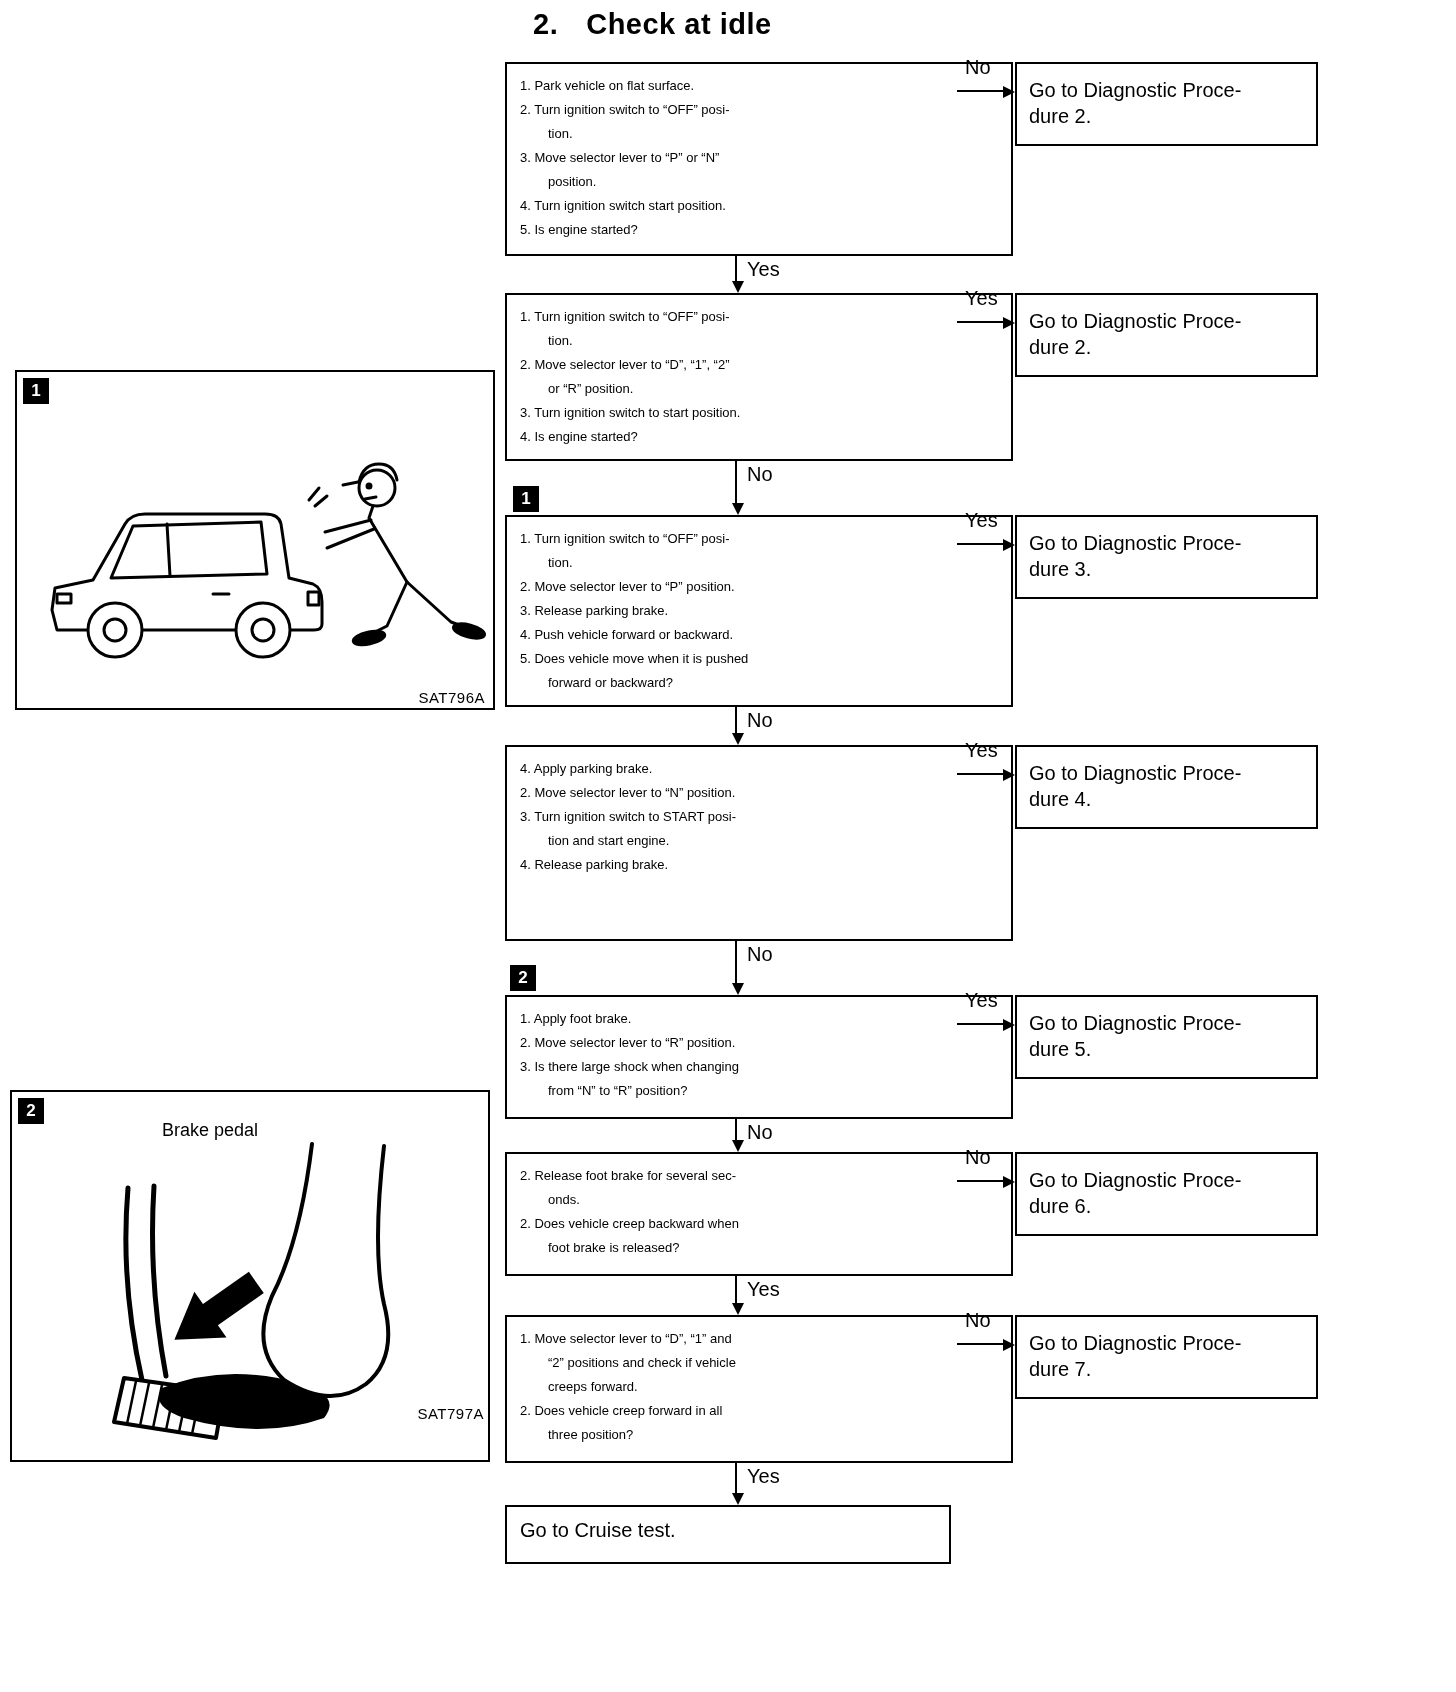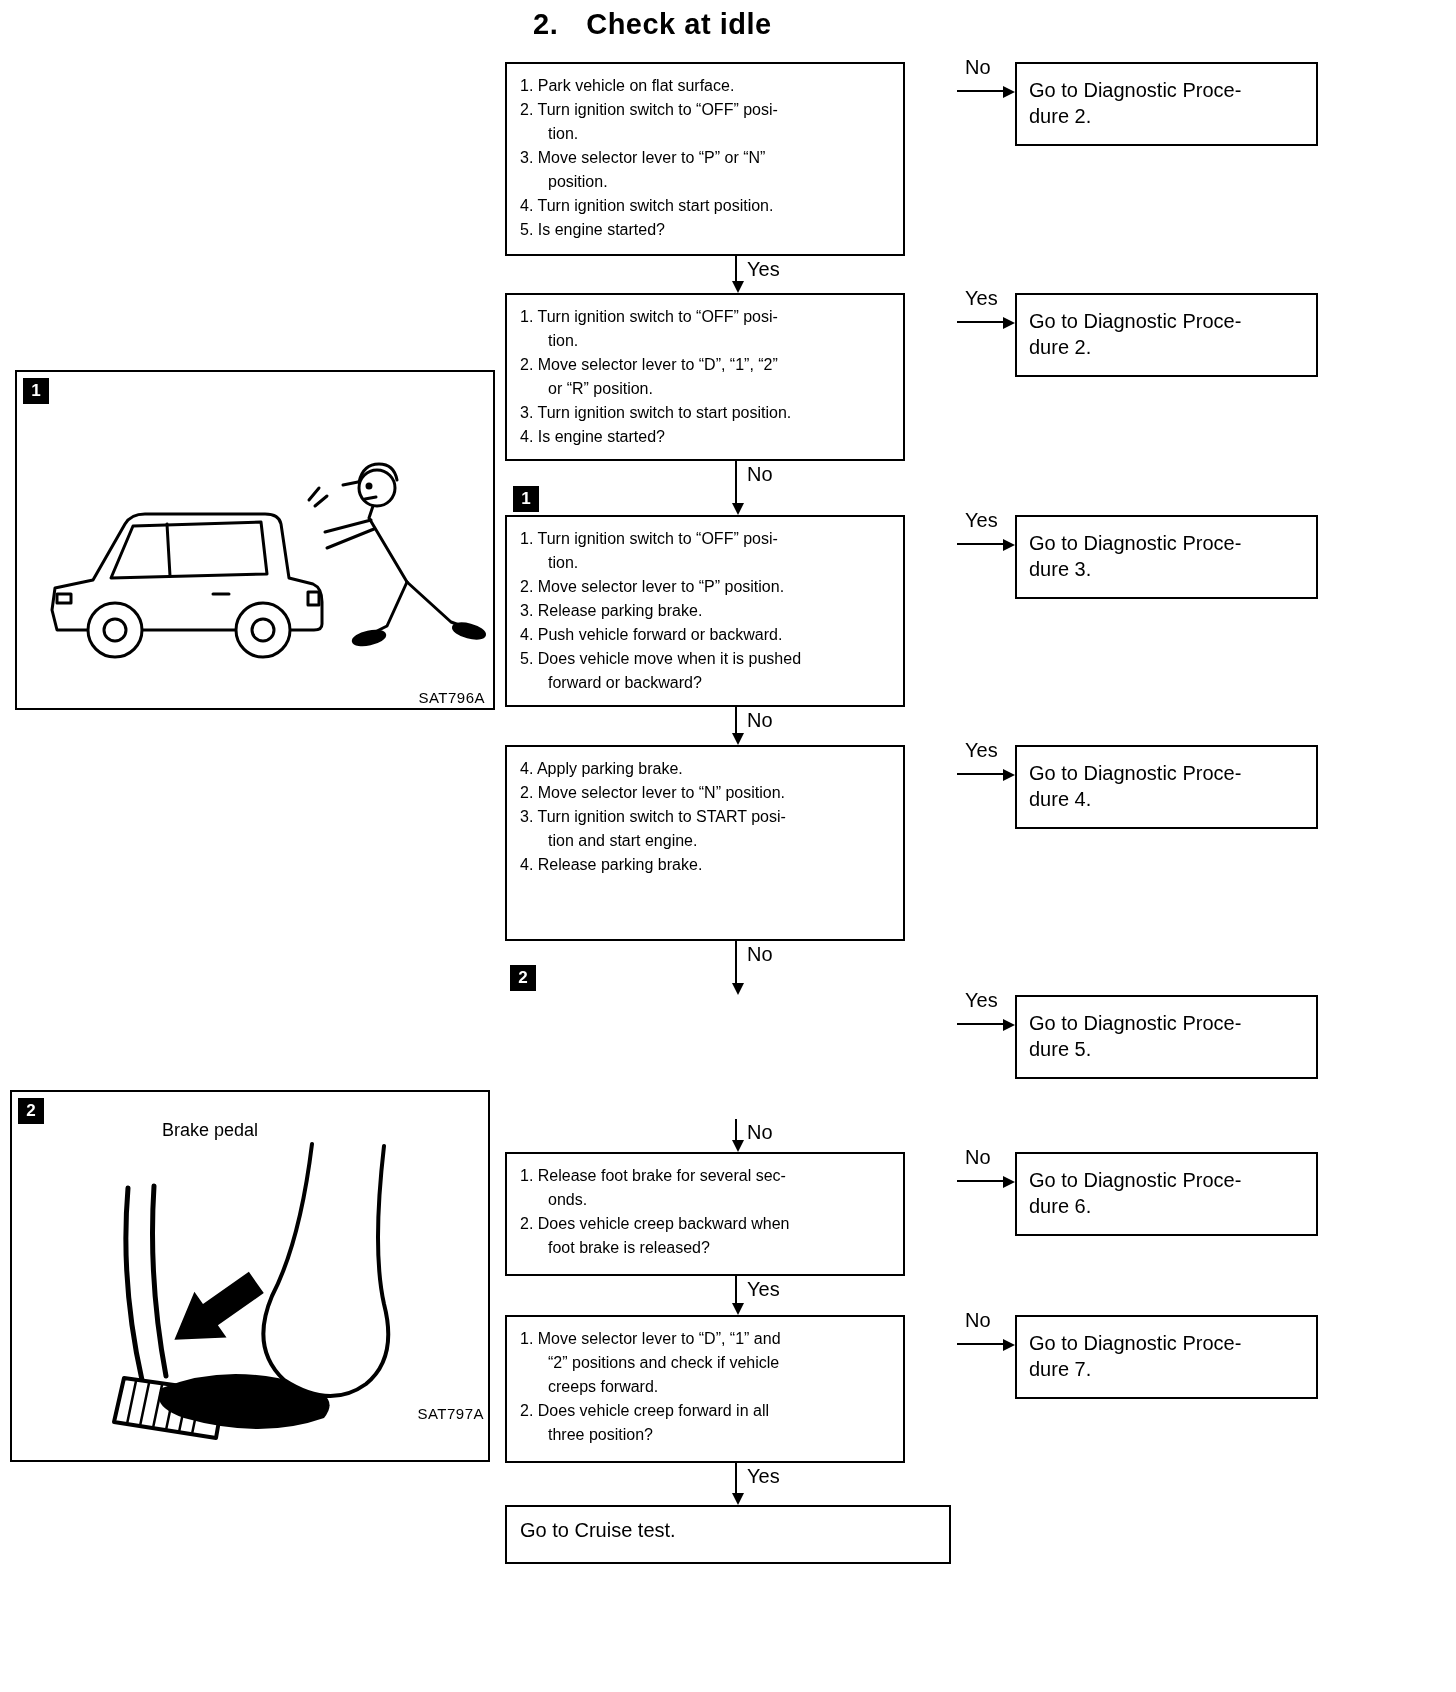--- a/index.html
+++ b/index.html
@@ -1,21 +1,21 @@
 <!DOCTYPE html>
 <html><head>
 <meta charset="utf-8">
 <style>
   html,body{margin:0;padding:0;background:#fff;}
   .page{position:relative;width:1456px;height:1692px;background:#fff;color:#000;
         font-family:"Liberation Sans", sans-serif;overflow:hidden;}
   .title{position:absolute;left:533px;top:8px;font-size:29px;font-weight:bold;letter-spacing:0.5px;}
   .title .num{margin-right:28px;}
   .box{position:absolute;border:2px solid #000;background:#fff;box-sizing:border-box;}
-  .step{left:505px;width:400px;padding:10px 10px 8px 13px;font-size:16px;line-height:24px;}
+  .step{left:505px;width:508px;padding:10px 10px 8px 13px;font-size:13px;line-height:24px;}
   .li{padding-left:28px;text-indent:-28px;white-space:pre-wrap;}
   .goto{left:1015px;width:303px;height:84px;padding:13px 12px;font-size:20px;line-height:26px;white-space:pre-wrap;}
   .terminal{left:505px;width:446px;height:59px;padding:11px 10px 8px 13px;font-size:20px;line-height:24px;}
   .label{position:absolute;font-size:20px;}
   .h-arrow{position:absolute;height:0;border-top:2px solid #000;}
   .h-arrow::after{content:"";position:absolute;right:-12px;top:-6px;width:0;height:0;
     border-left:12px solid #000;border-top:6px solid transparent;border-bottom:6px solid transparent;}
   .v-arrow{position:absolute;width:0;left:735px;border-left:2px solid #000;}
   .v-arrow::after{content:"";position:absolute;left:-5px;bottom:-12px;width:0;height:0;
     border-top:12px solid #000;border-left:6px solid transparent;border-right:6px solid transparent;}
@@ -93,29 +93,35 @@
   </div>
   <div class="h-arrow" style="left:957px;top:773px;width:46px"></div>
   <div class="label" style="left:965px;top:739px">Yes</div>
   <div class="box goto" style="top:745px">Go to Diagnostic Proce-
 dure 4.</div>
   <div class="v-arrow" style="top:941px;height:42px"></div>
   <div class="label" style="left:747px;top:943px">No</div>
 
   <div class="marker" style="left:510px;top:965px">2</div>
 
+  <div class="box step" style="top:995px;height:124px">
+    <div class="li">1. Apply foot brake.</div>
+    <div class="li">2. Move selector lever to “R” position.</div>
+    <div class="li">3. Is there large shock when changing
+from “N” to “R” position?</div>
+  </div>
   <div class="h-arrow" style="left:957px;top:1023px;width:46px"></div>
   <div class="label" style="left:965px;top:989px">Yes</div>
   <div class="box goto" style="top:995px">Go to Diagnostic Proce-
 dure 5.</div>
   <div class="v-arrow" style="top:1119px;height:21px"></div>
   <div class="label" style="left:747px;top:1121px">No</div>
 
   <div class="box step" style="top:1152px;height:124px">
-    <div class="li">1. Release foot brake for several sec-
+    <div class="li">2. Release foot brake for several sec-
 onds.</div>
     <div class="li">2. Does vehicle creep backward when
 foot brake is released?</div>
   </div>
   <div class="h-arrow" style="left:957px;top:1180px;width:46px"></div>
   <div class="label" style="left:965px;top:1146px">No</div>
   <div class="box goto" style="top:1152px">Go to Diagnostic Proce-
 dure 6.</div>
   <div class="v-arrow" style="top:1276px;height:27px"></div>
   <div class="label" style="left:747px;top:1278px">Yes</div>

